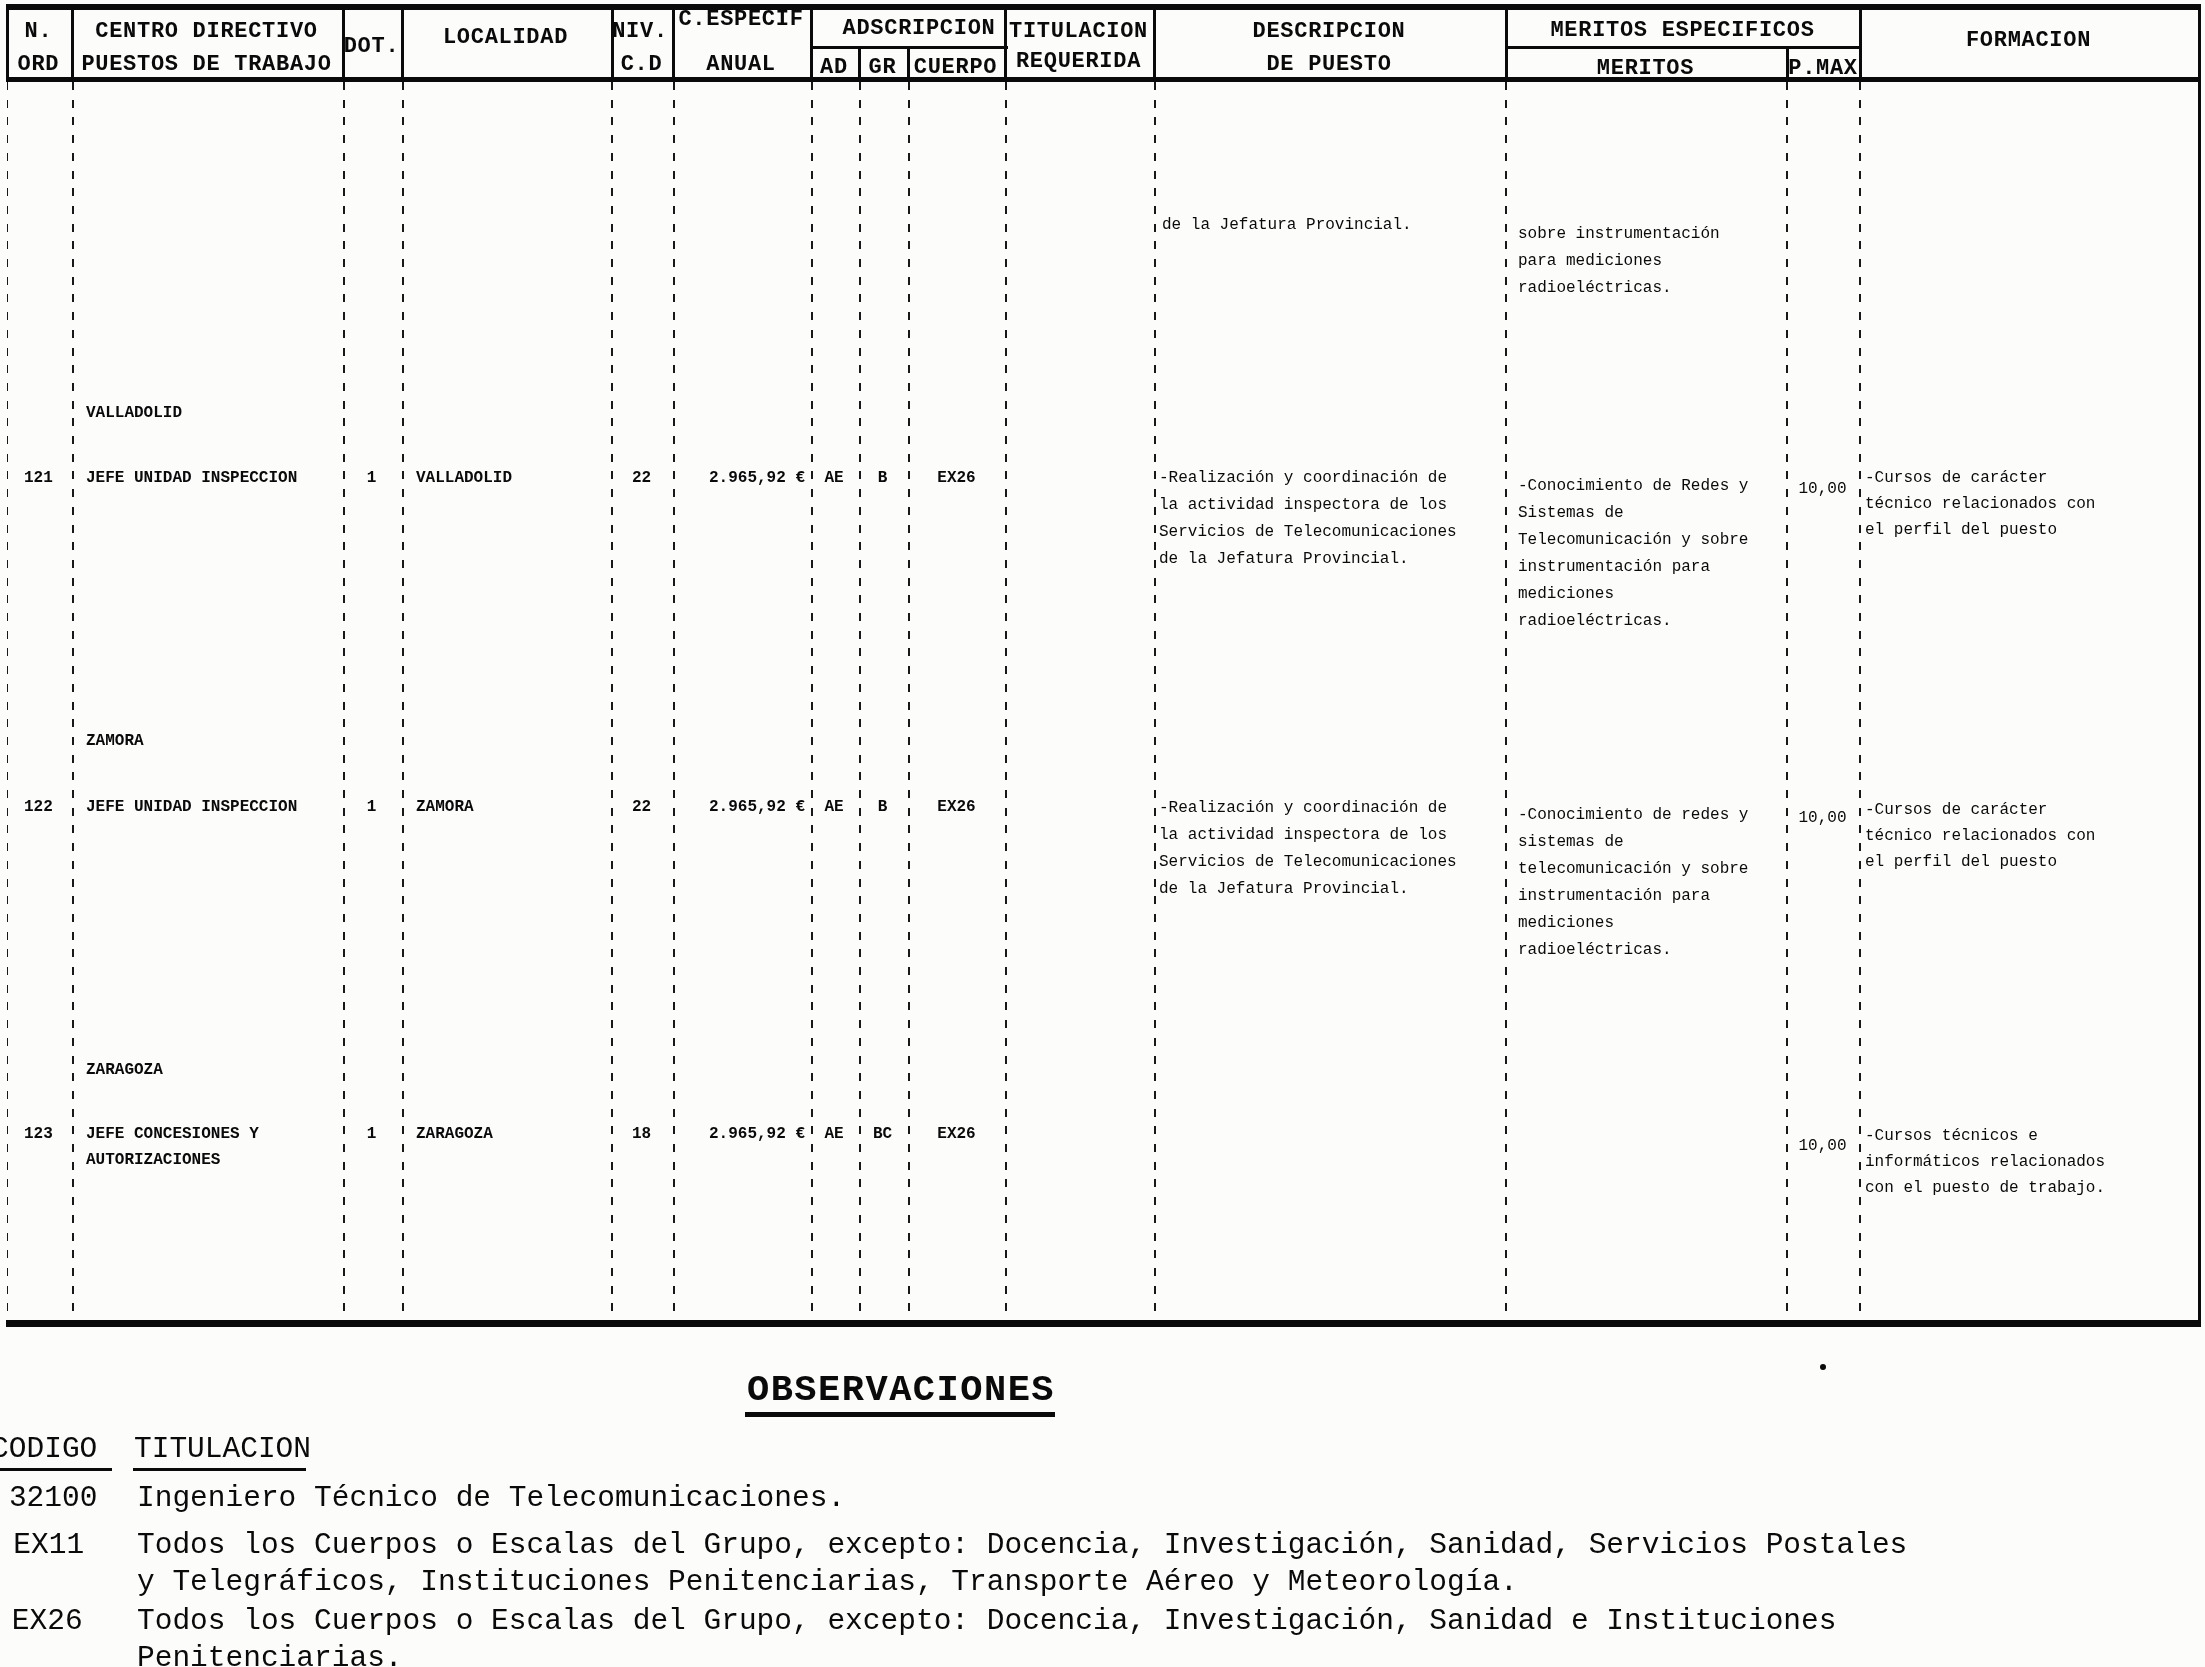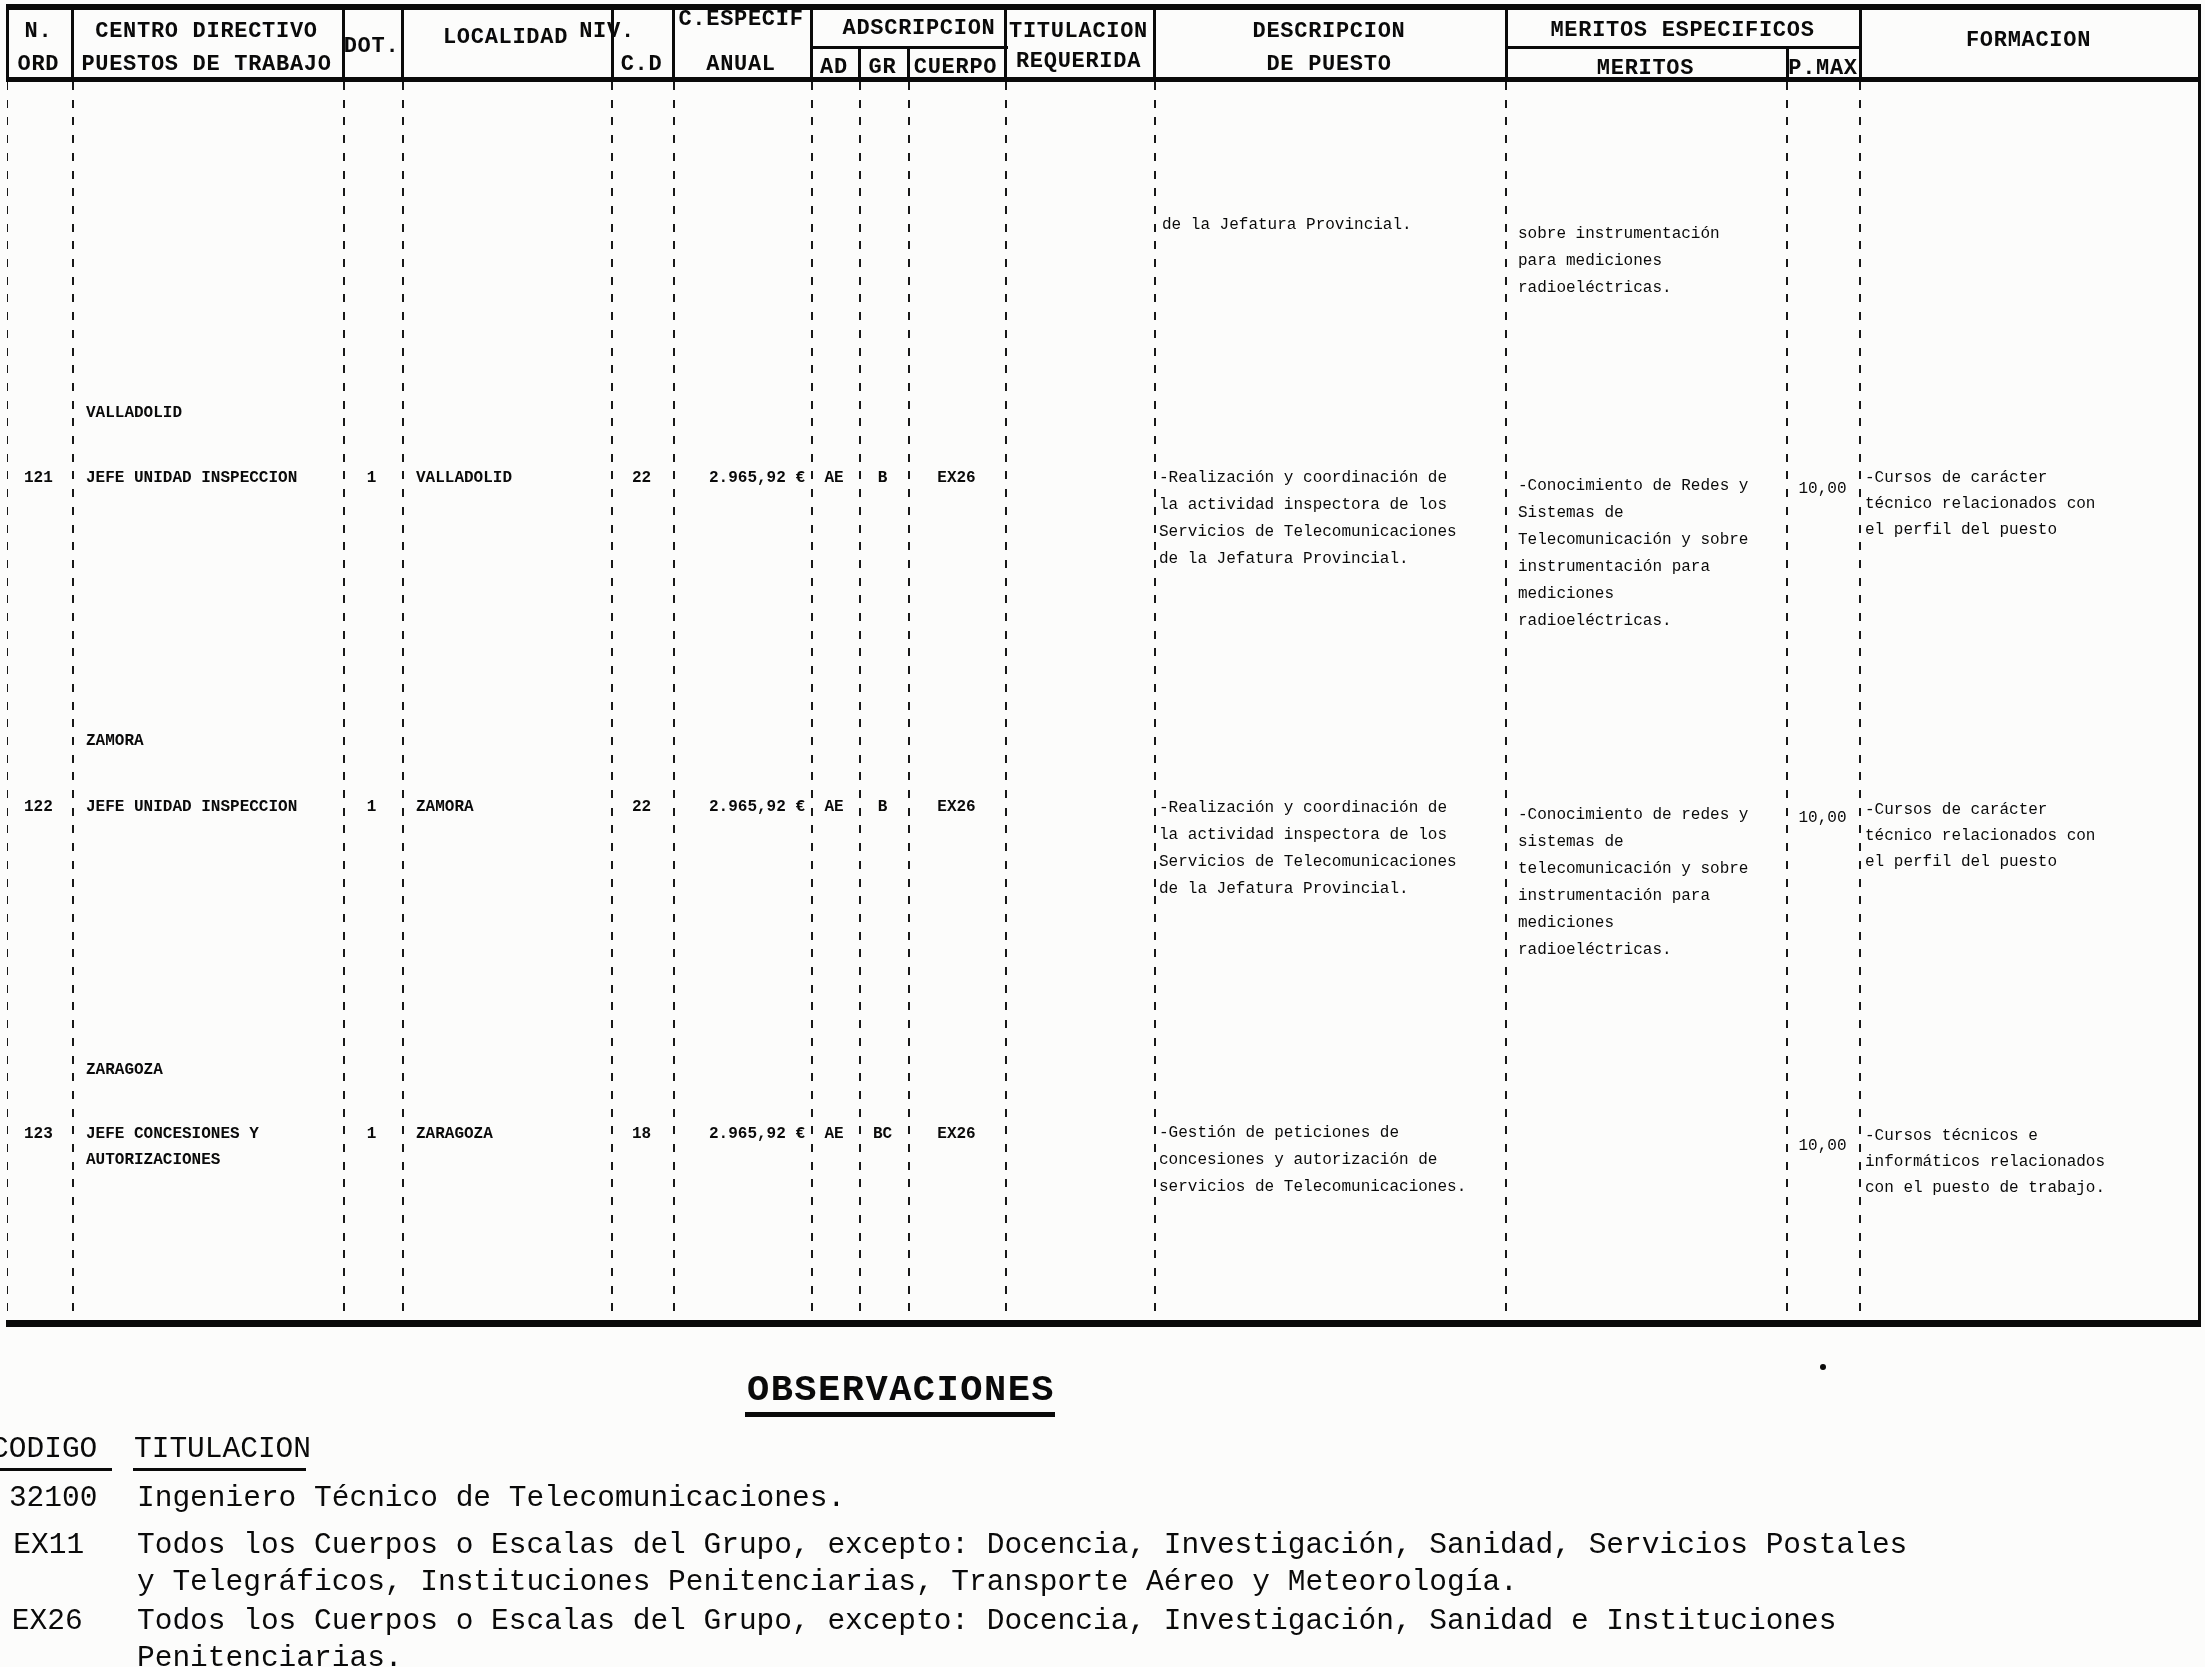--- a/index.html
+++ b/index.html
@@ -72,21 +72,21 @@
   <div class="vb" style="left:1786px;top:82px;height:1238px;"></div>
   <div class="vb" style="left:1859px;top:82px;height:1238px;"></div>
   <div class="vs" style="left:2198px;top:82px;height:1245px;"></div>
 
   <div class="hc" style="left:5.9px;top:19px;width:65px;">N.</div>
   <div class="hc" style="left:5.9px;top:52px;width:65px;">ORD</div>
   <div class="hc" style="left:71px;top:19px;width:271px;">CENTRO DIRECTIVO</div>
   <div class="hc" style="left:71px;top:52px;width:271px;">PUESTOS DE TRABAJO</div>
   <div class="hc" style="left:342px;top:34px;width:59px;">DOT.</div>
   <div class="hc" style="left:401px;top:25px;width:209px;">LOCALIDAD</div>
-  <div class="hc" style="left:578px;top:19px;width:58px;">NIV.</div>
+  <div class="hc" style="left:611px;top:19px;width:58px;">NIV.</div>
   <div class="hc" style="left:611px;top:52px;width:61px;">C.D</div>
   <div class="hc" style="left:672px;top:7px;width:138px;">C.ESPECIF</div>
   <div class="hc" style="left:672px;top:52px;width:138px;">ANUAL</div>
   <div class="hc" style="left:810px;top:16px;width:218px;">ADSCRIPCION</div>
   <div class="hc" style="left:810px;top:55px;width:48px;">AD</div>
   <div class="hc" style="left:858px;top:55px;width:49px;">GR</div>
   <div class="hc" style="left:907px;top:55px;width:97px;">CUERPO</div>
   <div class="hc" style="left:1004px;top:19px;width:149px;">TITULACION</div>
   <div class="hc" style="left:1004px;top:49px;width:149px;">REQUERIDA</div>
   <div class="hc" style="left:1153px;top:19px;width:352px;">DESCRIPCION</div>
@@ -155,23 +155,20 @@
   <div class="bt ct" style="left:5.9px;top:1121px;width:65px;">123</div>
   <div class="bt" style="left:86px;top:1121px;width:254px;">JEFE CONCESIONES Y
 AUTORIZACIONES</div>
   <div class="bt ct" style="left:342px;top:1121px;width:59px;">1</div>
   <div class="bt" style="left:416px;top:1121px;width:195px;">ZARAGOZA</div>
   <div class="bt ct" style="left:611px;top:1121px;width:61px;">18</div>
   <div class="bt rt" style="left:672px;top:1121px;width:133px;">2.965,92 €</div>
   <div class="bt ct" style="left:810px;top:1121px;width:48px;">AE</div>
   <div class="bt ct" style="left:858px;top:1121px;width:49px;">BC</div>
   <div class="bt ct" style="left:908px;top:1121px;width:97px;">EX26</div>
-  <div class="dt" style="left:1159px;top:1120px;width:338px;">-Gestión de peticiones de
-concesiones y autorización de
-servicios de Telecomunicaciones.</div>
   <div class="bt ct" style="left:1786px;top:1133px;width:73px;font-weight:400;">10,00</div>
   <div class="dt ft" style="left:1865px;top:1123px;width:328px;">-Cursos técnicos e
 informáticos relacionados
 con el puesto de trabajo.</div>
 
   <div class="speck" style="left:1820px;top:1364px;"></div>
 
   <div class="obt" style="left:746px;top:1370px;width:310px;">OBSERVACIONES</div>
   <div class="hl" style="left:745px;top:1412px;width:310px;height:5.2px;"></div>
 

